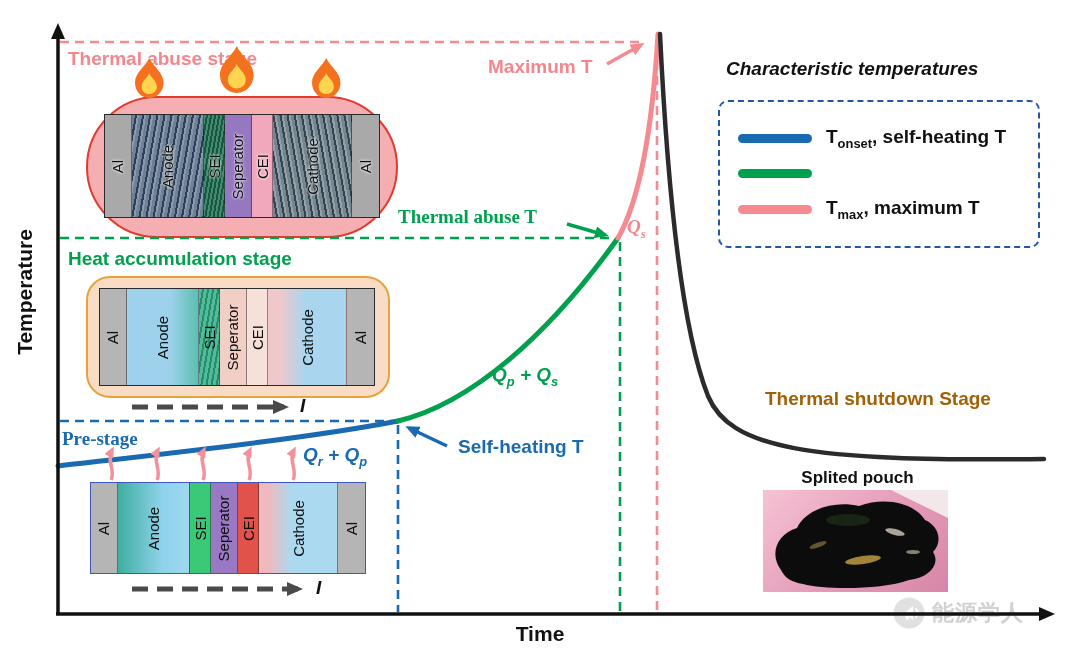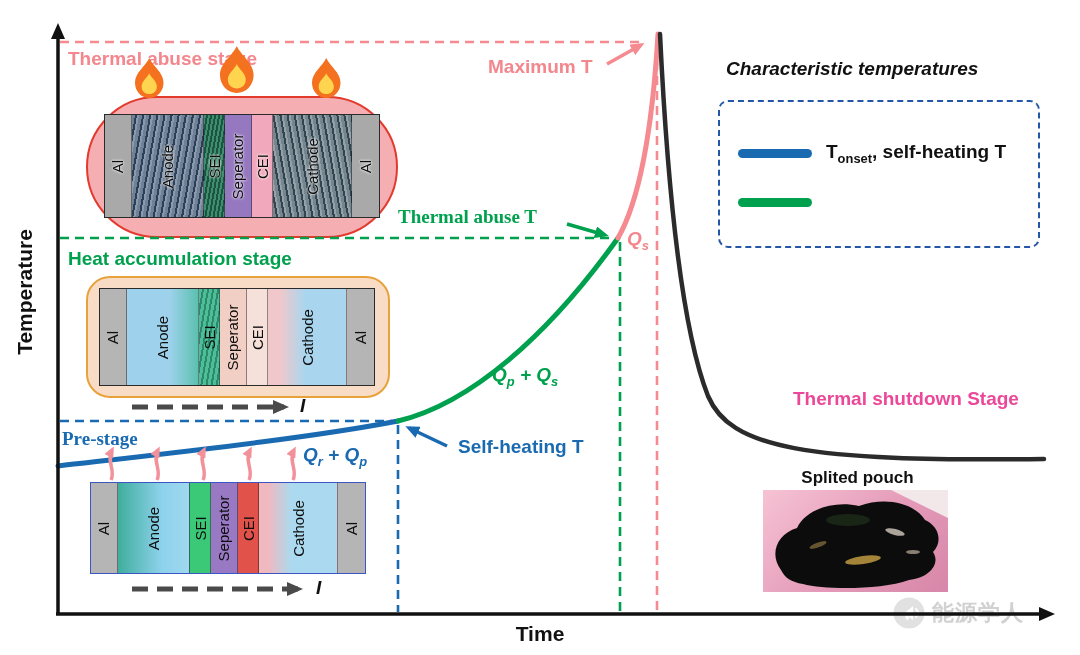--- a/index.html
+++ b/index.html
@@ -5,21 +5,21 @@
   * { margin:0; padding:0; box-sizing:border-box; }
   html,body { background:#ffffff; font-family:"Liberation Sans", sans-serif; }
   #canvas { position:relative; width:1080px; height:655px; background:#ffffff; overflow:hidden; }
   .abs { position:absolute; }
 
   
   .stage-label { font-weight:bold; font-size:19px; white-space:nowrap; }
   .lbl-pink  { color:#f4868d; }
   .lbl-green { color:#00a14e; }
   .lbl-blue  { color:#1a6ab2; }
-  .lbl-black { color:#ec4899;margin-left:28px; }
+  .lbl-black { color:#a16207; }
   .q-label { font-weight:bold; font-style:italic; font-size:19px; white-space:nowrap; }
   sub { font-size:0.68em; }
 
   .axis-label { font-weight:bold; font-size:21px; color:#111; }
   .ylabel { left:-60px; top:280px; width:170px; text-align:center; transform:rotate(-90deg); }
   .xlabel { left:470px; top:622px; width:140px; text-align:center; }
 
   
   .legend-title { left:726px; top:58px; width:320px; font-size:19px; font-weight:bold; font-style:italic; color:#111; }
   .legend-box { left:718px; top:100px; width:322px; height:148px; border:2.5px dashed #2456a8; border-radius:10px;
@@ -87,34 +87,38 @@
 
   <div class="abs stage-label lbl-pink" style="left:68px; top:48px;">Thermal abuse stage</div>
   <div class="abs stage-label lbl-green" style="left:68px; top:248px;">Heat accumulation stage</div>
   <div class="abs stage-label lbl-blue" style="left:62px; top:428px;font-family:Liberation Serif, serif;">Pre-stage</div>
   <div class="abs stage-label lbl-black" style="left:765px; top:388px;">Thermal shutdown Stage</div>
 
   <div class="abs stage-label lbl-pink" style="left:488px; top:56px;">Maximum T</div>
   <div class="abs stage-label lbl-green" style="left:398px; top:206px;font-family:Liberation Serif, serif;">Thermal abuse T</div>
   <div class="abs stage-label lbl-blue" style="left:458px; top:436px;">Self-heating T</div>
 
-  <div class="abs q-label lbl-pink" style="left:627px; top:228px;"><span>Q</span><sub>s</sub></div>
+  <div class="abs q-label lbl-pink" style="left:627px; top:216px;font-family:Liberation Serif, serif;"><span>Q</span><sub>s</sub></div>
 
   <div class="abs q-label lbl-green" style="left:492px; top:364px;"><span>Q</span><sub>p</sub><span> + Q</span><sub>s</sub></div>
 
   <div class="abs q-label lbl-blue" style="left:303px; top:444px;"><span>Q</span><sub>r</sub><span> + Q</span><sub>p</sub></div>
 
   <div class="abs legend-title">Characteristic temperatures</div>
   <div class="abs legend-box">
     <div class="legend-row">
       <span class="legend-bar c-blue"></span>
       <span class="legend-label"><span>T</span><sub>onset</sub><span>, self-heating T</span></span>
     </div>
     <div class="legend-row">
       <span class="legend-bar c-green"></span>
+    </div>
+    <div class="legend-row">
+      <span class="legend-bar c-pink"></span>
+      <span class="legend-label"><span>T</span><sub>max</sub><span>, maximum T</span></span>
     </div>
   </div>
 
   <div class="abs abuse-blob"></div>
   <div class="abs battery b1">
     <div class="layer w-al l-al">
         <span class="vtext">Al</span>
       </div>
     <div class="layer w-anode l-anode">
         <span class="vtext">Anode</span>

